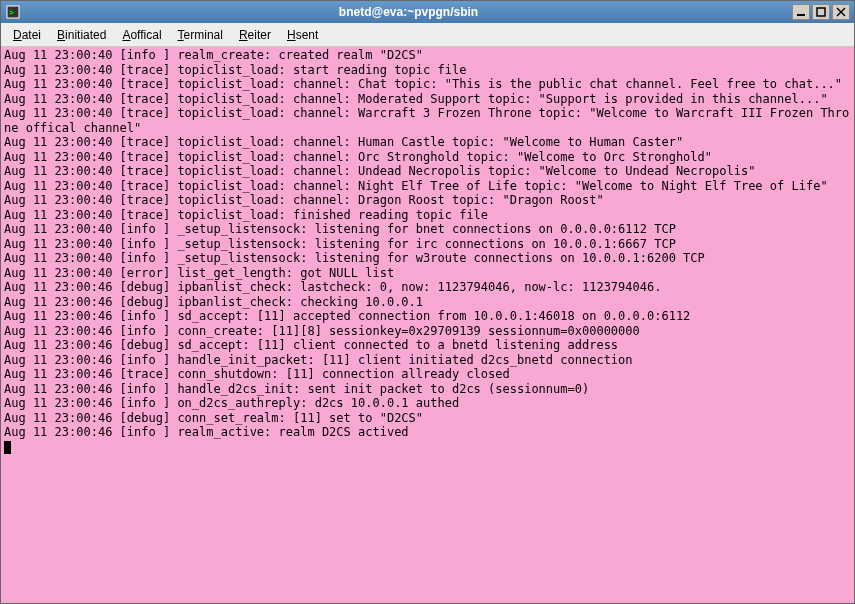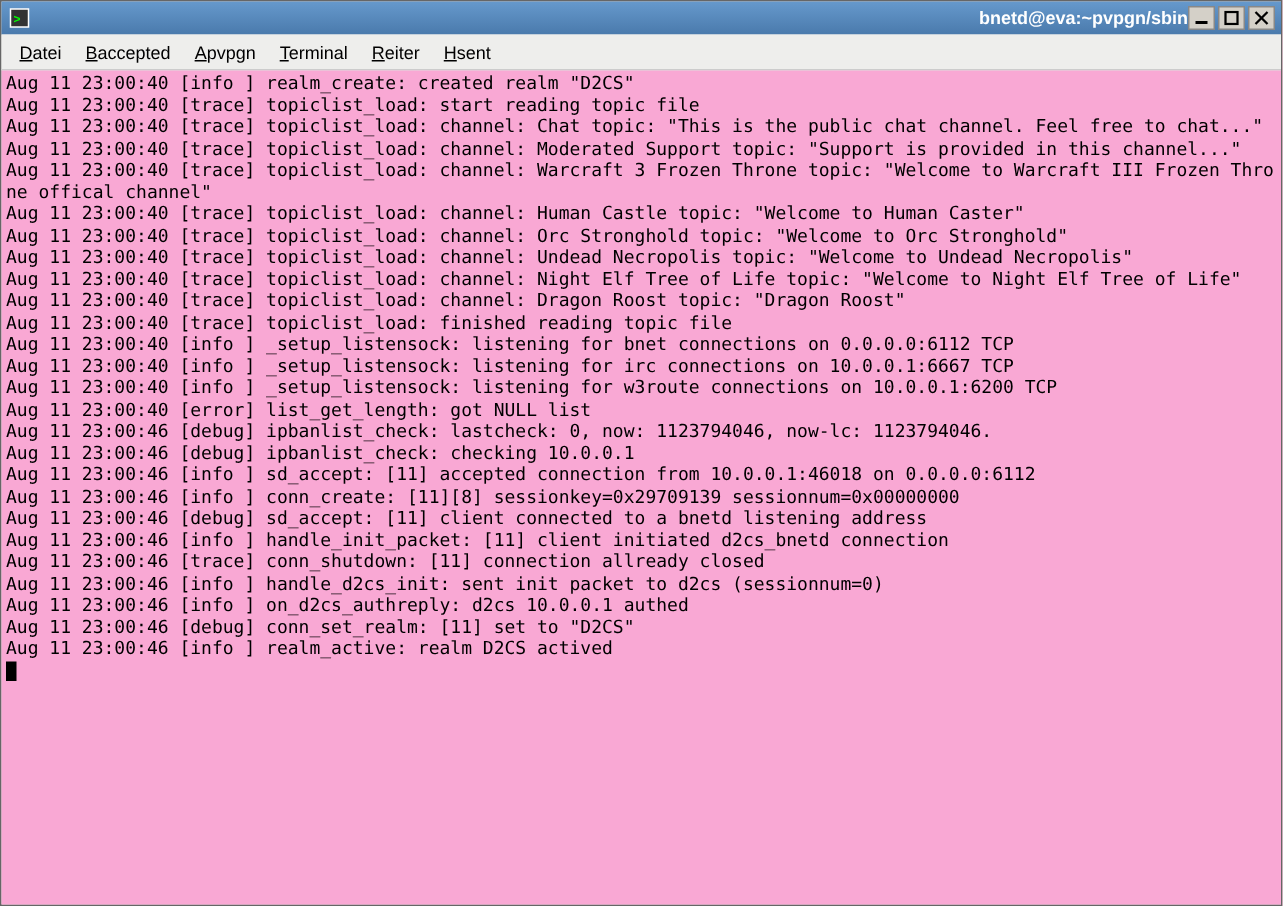--- a/index.html
+++ b/index.html
@@ -29,21 +29,21 @@
       font-weight: bold;
     }
     .titlebar-icon {
       width: 16px;
       height: 16px;
       margin-right: 4px;
       display: inline-flex;
       align-items: center;
       justify-content: center;
     }
-    .title-text { flex: 1; text-align: right; }
+    .title-text { flex: 1; text-align: center; }
     .window-controls { display: flex; gap: 2px; }
     .win-btn {
       width: 18px;
       height: 16px;
       background: #d4d0c8;
       border: 1px solid #888;
       display: inline-flex;
       align-items: center;
       justify-content: center;
       font-size: 10px;
@@ -112,21 +112,21 @@
         <svg width="10" height="10" viewBox="0 0 10 10">
             <line x1="1" y1="1" x2="9" y2="9" stroke="#000" stroke-width="1.5"></line>
             <line x1="9" y1="1" x2="1" y2="9" stroke="#000" stroke-width="1.5"></line>
           </svg>
       </span>
     </div>
   </div>
 
   <div class="menubar">
     <span class="menu-item"><span class="underline">D</span><span>atei</span></span>
-    <span class="menu-item"><span class="underline">B</span><span>accepted</span></span>
-    <span class="menu-item"><span class="underline">A</span><span>pvpgn</span></span>
+    <span class="menu-item"><span class="underline">B</span><span>initiated</span></span>
+    <span class="menu-item"><span class="underline">A</span><span>offical</span></span>
     <span class="menu-item"><span class="underline">T</span><span>erminal</span></span>
     <span class="menu-item"><span class="underline">R</span><span>eiter</span></span>
     <span class="menu-item"><span class="underline">H</span><span>sent</span></span>
   </div>
 
   <div class="terminal" id="terminal"><div>Aug 11 23:00:40 [info ] realm_create: created realm "D2CS"</div><div>Aug 11 23:00:40 [trace] topiclist_load: start reading topic file</div><div>Aug 11 23:00:40 [trace] topiclist_load: channel: Chat topic: "This is the public chat channel. Feel free to chat..."</div><div>Aug 11 23:00:40 [trace] topiclist_load: channel: Moderated Support topic: "Support is provided in this channel..."</div><div>Aug 11 23:00:40 [trace] topiclist_load: channel: Warcraft 3 Frozen Throne topic: "Welcome to Warcraft III Frozen Throne offical channel"</div><div>Aug 11 23:00:40 [trace] topiclist_load: channel: Human Castle topic: "Welcome to Human Caster"</div><div>Aug 11 23:00:40 [trace] topiclist_load: channel: Orc Stronghold topic: "Welcome to Orc Stronghold"</div><div>Aug 11 23:00:40 [trace] topiclist_load: channel: Undead Necropolis topic: "Welcome to Undead Necropolis"</div><div>Aug 11 23:00:40 [trace] topiclist_load: channel: Night Elf Tree of Life topic: "Welcome to Night Elf Tree of Life"</div><div>Aug 11 23:00:40 [trace] topiclist_load: channel: Dragon Roost topic: "Dragon Roost"</div><div>Aug 11 23:00:40 [trace] topiclist_load: finished reading topic file</div><div>Aug 11 23:00:40 [info ] _setup_listensock: listening for bnet connections on 0.0.0.0:6112 TCP</div><div>Aug 11 23:00:40 [info ] _setup_listensock: listening for irc connections on 10.0.0.1:6667 TCP</div><div>Aug 11 23:00:40 [info ] _setup_listensock: listening for w3route connections on 10.0.0.1:6200 TCP</div><div>Aug 11 23:00:40 [error] list_get_length: got NULL list</div><div>Aug 11 23:00:46 [debug] ipbanlist_check: lastcheck: 0, now: 1123794046, now-lc: 1123794046.</div><div>Aug 11 23:00:46 [debug] ipbanlist_check: checking 10.0.0.1</div><div>Aug 11 23:00:46 [info ] sd_accept: [11] accepted connection from 10.0.0.1:46018 on 0.0.0.0:6112</div><div>Aug 11 23:00:46 [info ] conn_create: [11][8] sessionkey=0x29709139 sessionnum=0x00000000</div><div>Aug 11 23:00:46 [debug] sd_accept: [11] client connected to a bnetd listening address</div><div>Aug 11 23:00:46 [info ] handle_init_packet: [11] client initiated d2cs_bnetd connection</div><div>Aug 11 23:00:46 [trace] conn_shutdown: [11] connection allready closed</div><div>Aug 11 23:00:46 [info ] handle_d2cs_init: sent init packet to d2cs (sessionnum=0)</div><div>Aug 11 23:00:46 [info ] on_d2cs_authreply: d2cs 10.0.0.1 authed</div><div>Aug 11 23:00:46 [debug] conn_set_realm: [11] set to "D2CS"</div><div>Aug 11 23:00:46 [info ] realm_active: realm D2CS actived</div><div><span class="cursor"></span></div></div>
 </div>
 
 </body></html>

